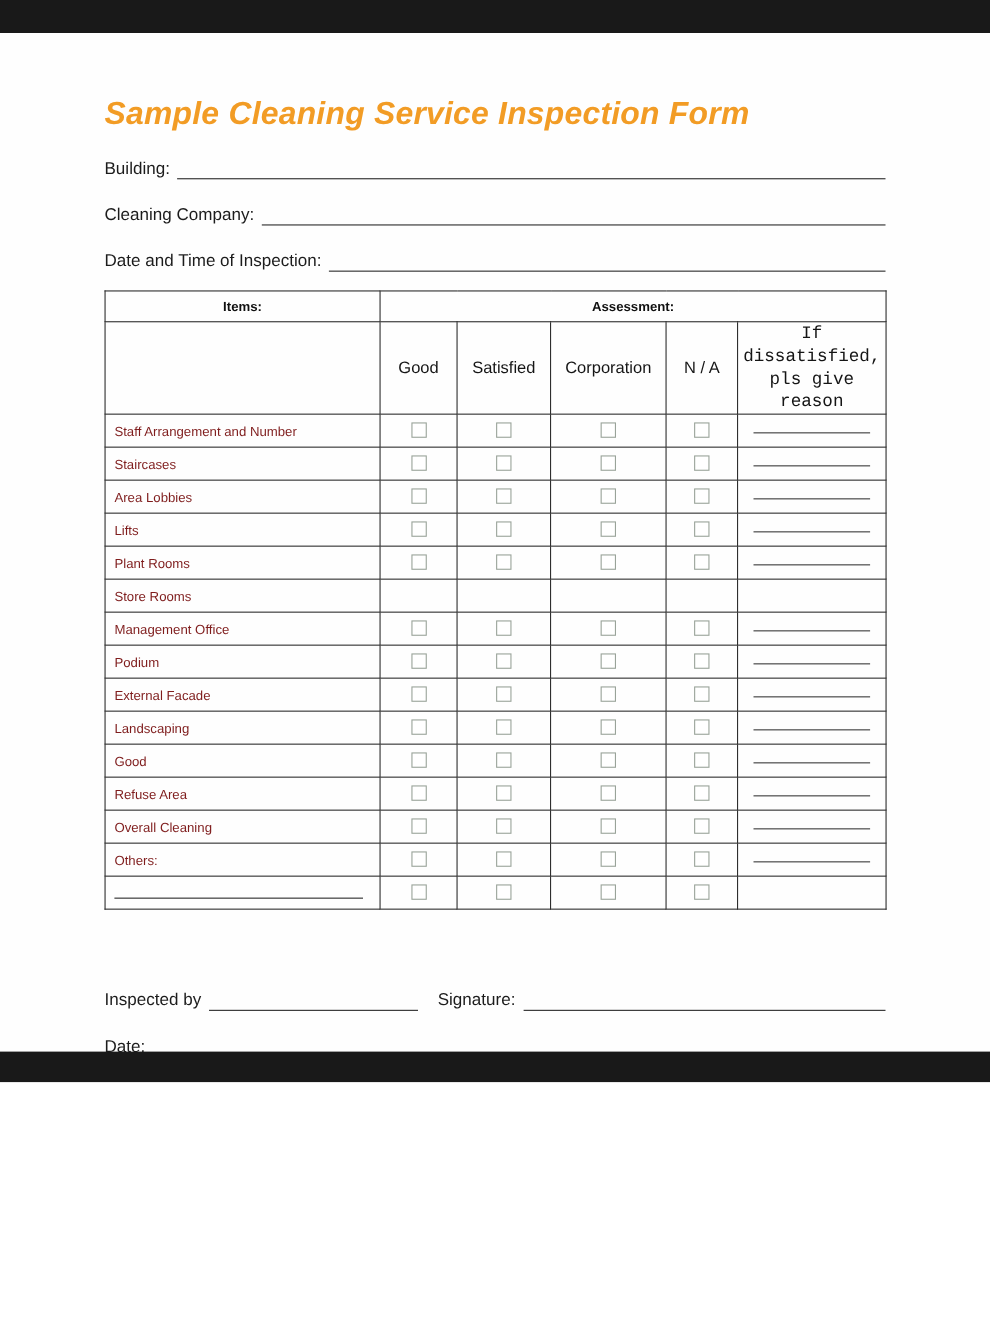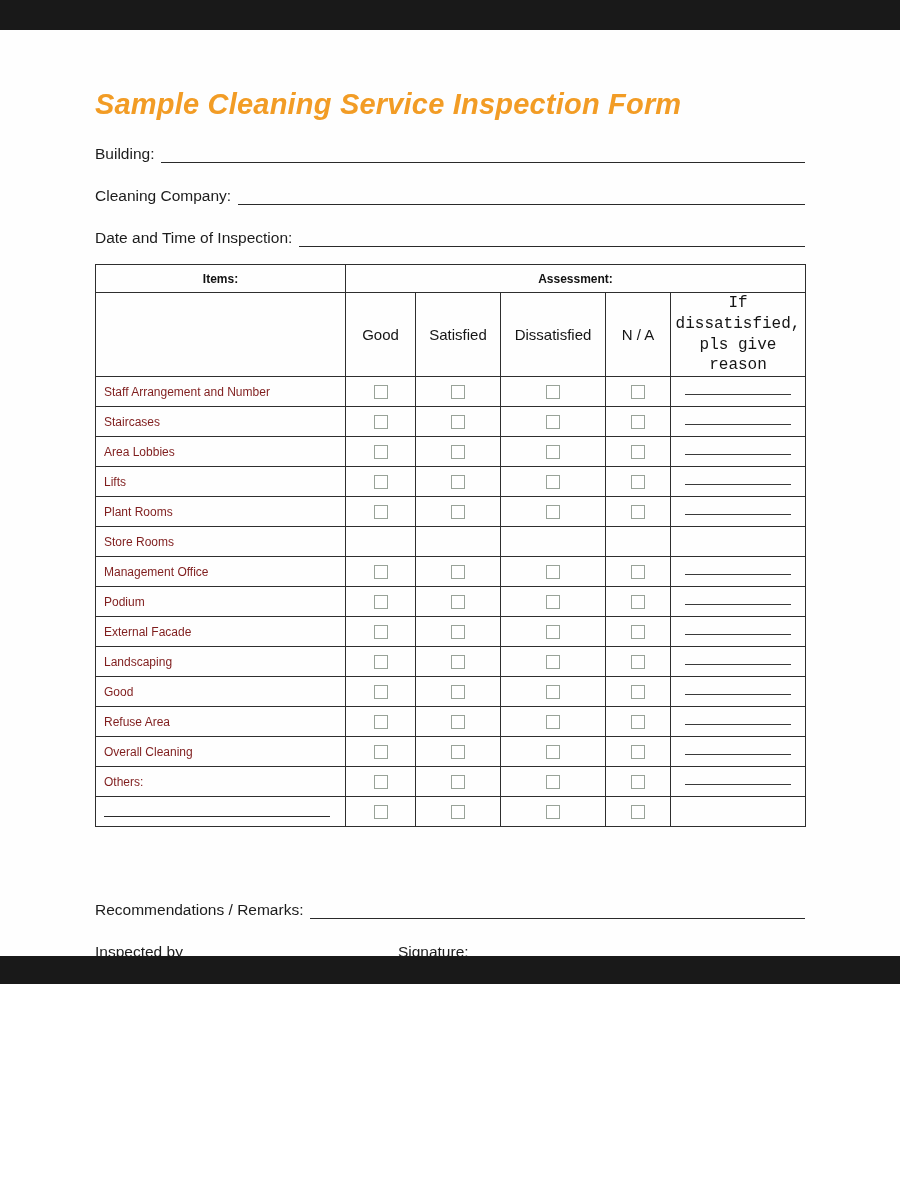--- a/index.html
+++ b/index.html
@@ -134,21 +134,21 @@
       </colgroup>
       <thead>
         <tr>
           <th class="th-main">Items:</th>
           <th class="th-main" colspan="5">Assessment:</th>
         </tr>
         <tr>
           <th class="th-sub"></th>
           <th class="th-sub">Good</th>
           <th class="th-sub">Satisfied</th>
-          <th class="th-sub">Dissatisfied</th>
+          <th class="th-sub">Corporation</th>
           <th class="th-sub">N / A</th>
           <th class="th-sub th-reason">
             <span>If dissatisfied,</span><br>
             <span>pls give reason</span>
           </th>
         </tr>
       </thead>
       <tbody id="table-body">
           <tr>
             <td class="item-cell">Staff Arrangement and Number</td>
@@ -268,24 +268,20 @@
             <td class="check-cell"><span class="checkbox"></span></td>
             <td class="check-cell"><span class="checkbox"></span></td>
             <td class="check-cell"><span class="checkbox"></span></td>
             <td class="reason-cell"></td>
           </tr>
         </tbody>
     </table>
 
     <div class="footer-block">
       <div class="field-row">
-        <span class="flabel">Recommendations / Remarks:</span>
-        <span class="fline"></span>
-      </div>
-      <div class="field-row">
         <span class="flabel">Inspected by</span>
         <span class="fline short"></span>
         <span class="flabel mid">Signature:</span>
         <span class="fline"></span>
       </div>
       <div class="field-row">
         <span class="flabel">Date:</span>
         <span class="fline"></span>
       </div>
     </div>

